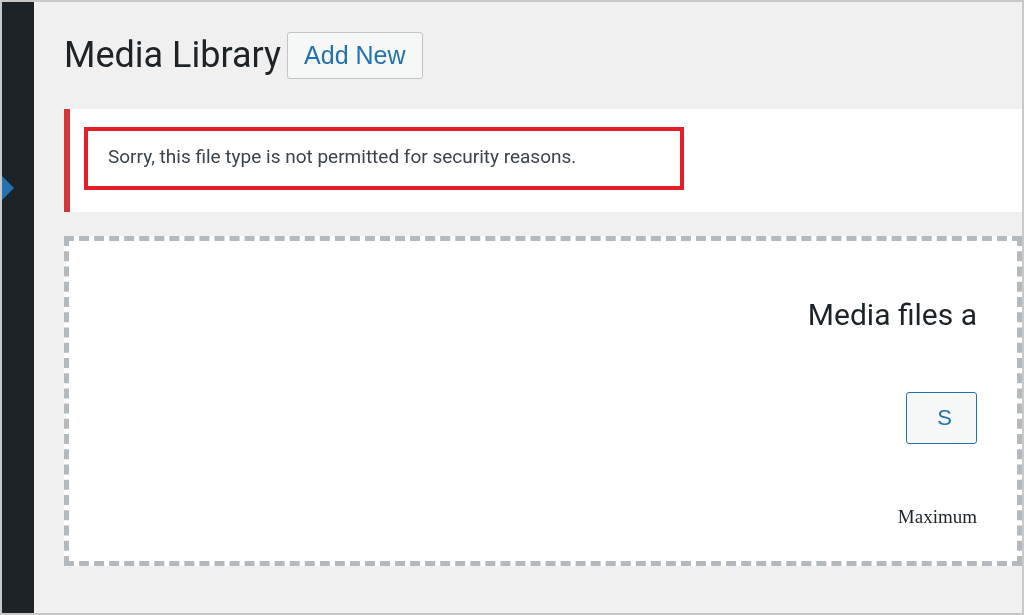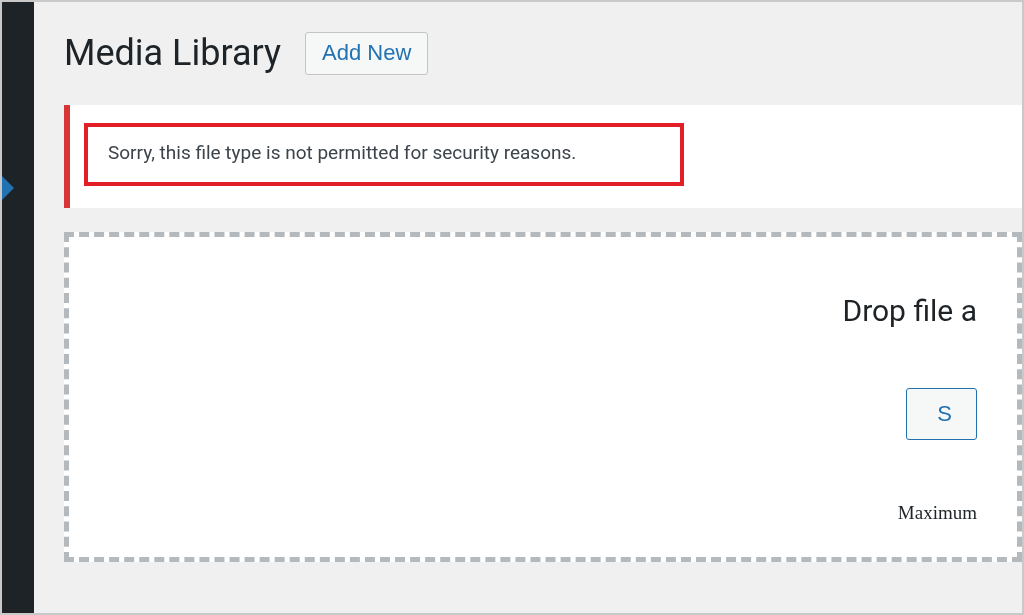--- a/index.html
+++ b/index.html
@@ -44,35 +44,35 @@
       position: absolute;
       left: 32px;
       top: 0;
       right: 0;
       height: 100%;
       padding: 30px 0 0 30px;
     }
     .header-row {
       display: flex;
       align-items: center;
-      gap: 24px;
+      gap: 6px;
       margin-bottom: 30px;
     }
     .page-title {
       font-size: 36px;
       font-weight: 400;
       color: #1d2327;
       line-height: 1.2;
     }
     .add-new-btn {
       background: #f6f7f7;
       border: 1px solid #c3c4c7;
       border-radius: 3px;
       color: #2271b1;
-      font-size: 22px;
+      font-size: 25px;
       font-weight: 400;
       padding: 6px 16px;
       cursor: pointer;
       line-height: 1.3;
     }
     .notice {
       background: #fff;
       border-left: 6px solid #d63638;
       margin: 0 0 24px 0;
       padding: 18px 0 22px 0;
@@ -144,18 +144,18 @@
       <button class="add-new-btn">Add New</button>
     </div>
 
     <div class="notice">
       <div class="notice-highlight">
         <div class="notice-message">Sorry, this file type is not permitted for security reasons.</div>
       </div>
     </div>
 
     <div class="dropzone">
-      <div class="drop-text">Drop file a</div>
+      <div class="drop-text">Media files a</div>
       <button class="select-btn">S</button>
       <div class="max-text">Maximum</div>
     </div>
   </div>
 </div>
 
 </body></html>

